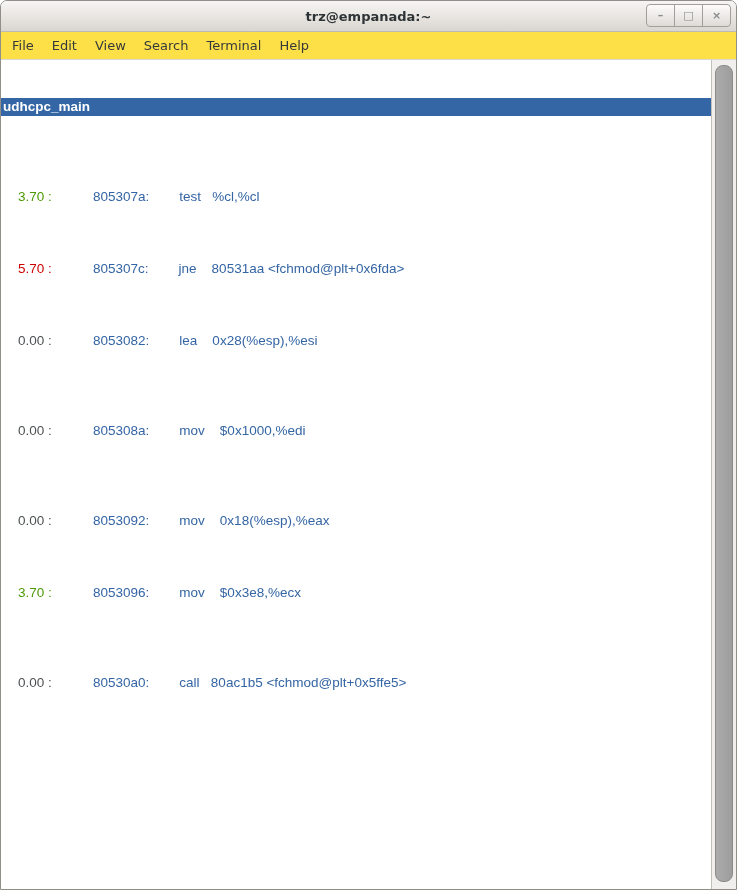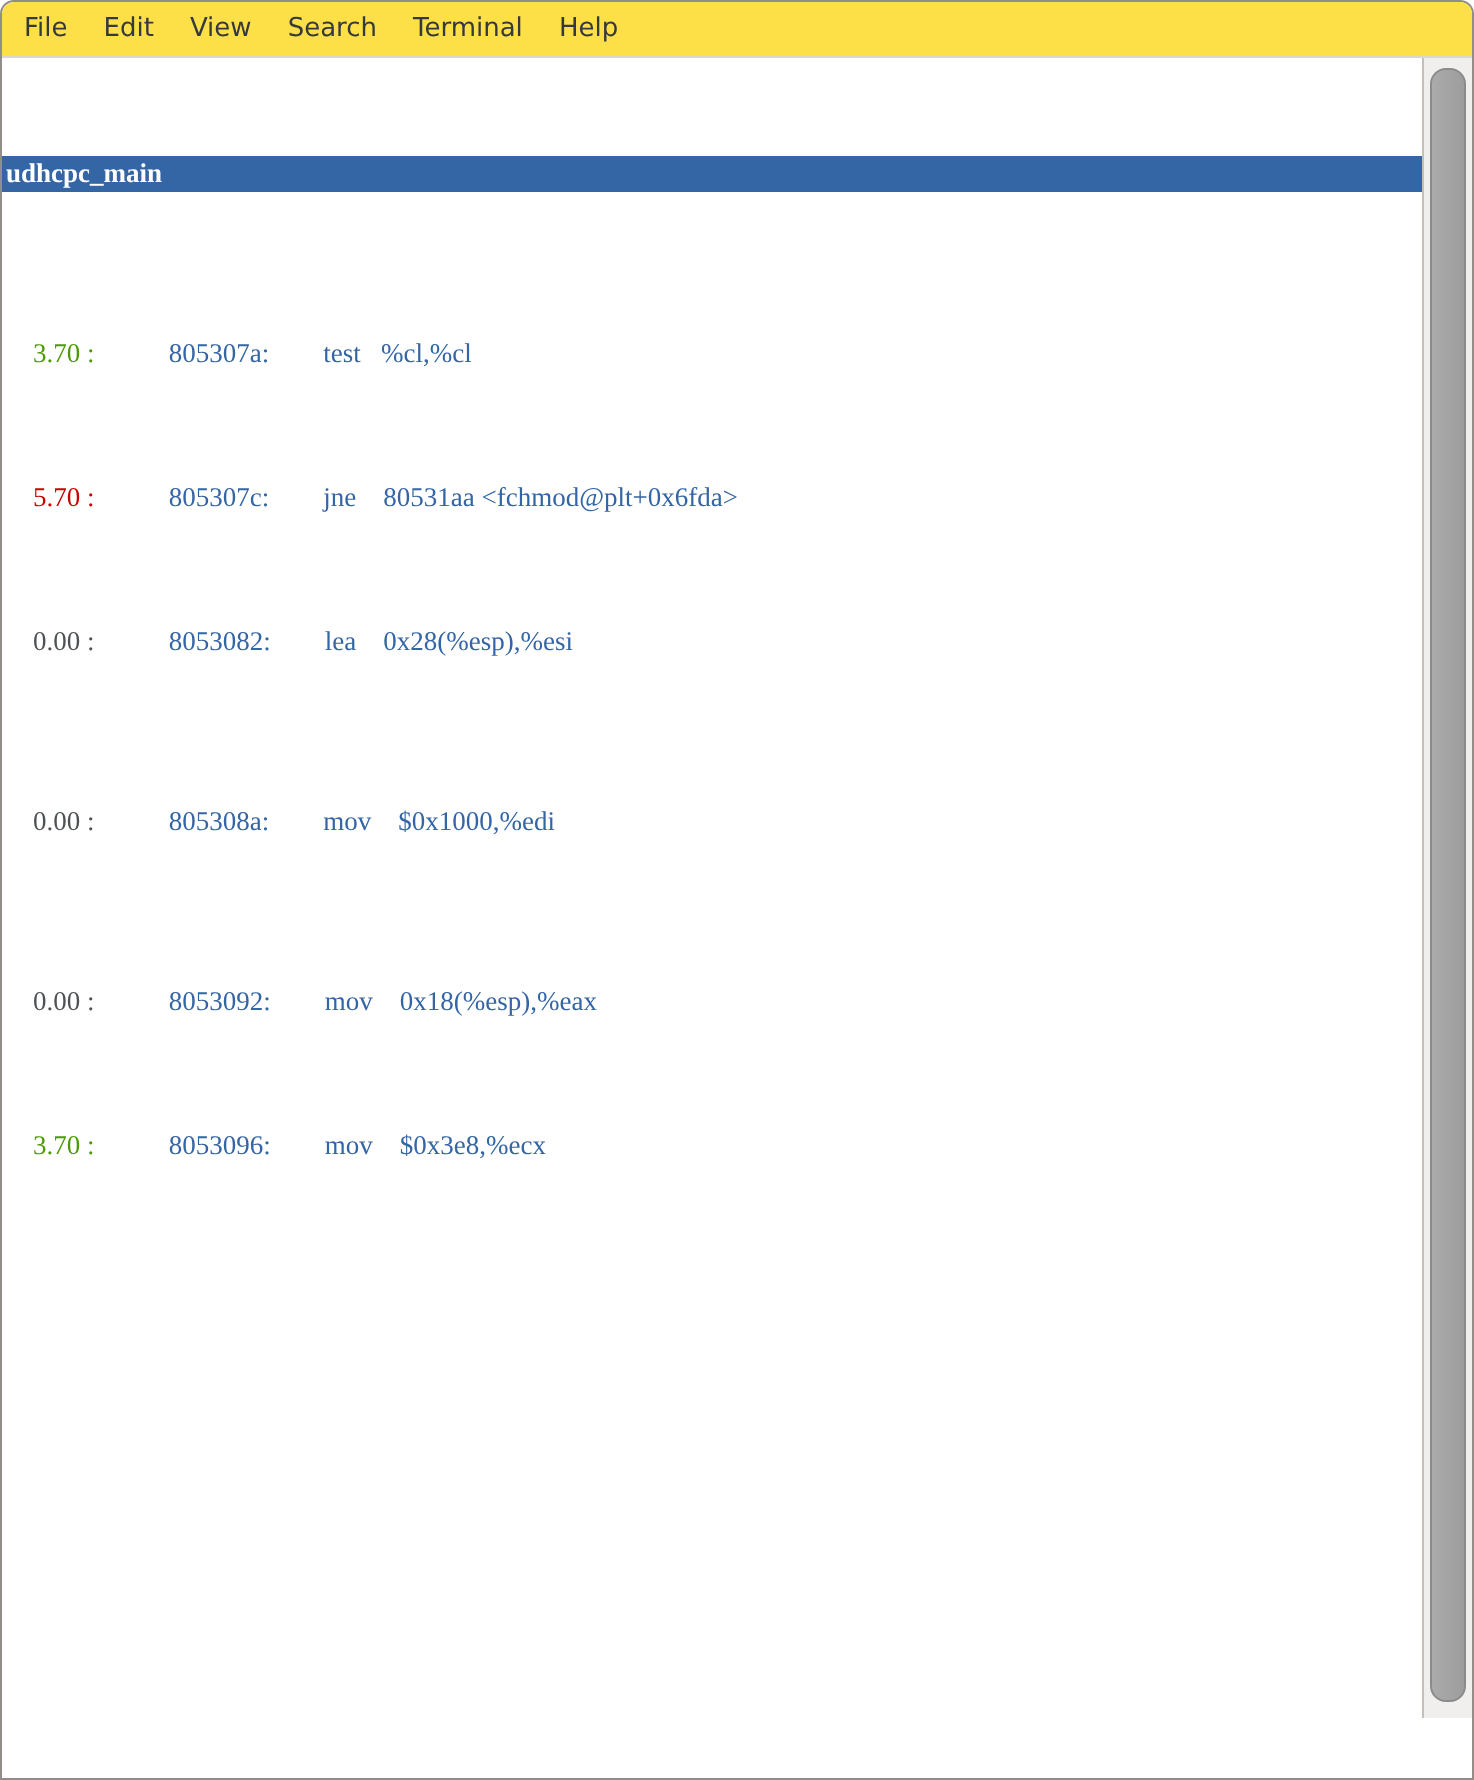--- a/index.html
+++ b/index.html
@@ -57,22 +57,22 @@
   }
 
   
   .terminal {
     position:relative;
     height:830px;
     background:#ffffff;
   }
   .screen {
     position:absolute; left:0; top:0; right:25px; bottom:0;
-    padding-top:13px;
-    font-family:Liberation Serif, serif;
+    padding-top:2px;
+    font-family:Liberation Sans, sans-serif;
     font-size:13.5px;
     line-height:18px;
     white-space:pre;
     overflow:hidden;
   }
   .hdr-line {
     height:18px;
     background:var(--blue);
     color:#ffffff;
     font-weight:bold;
@@ -99,20 +99,34 @@
     background:linear-gradient(to right, #ababab, #9d9d9d);
     border:1px solid #8b8b8b;
     border-radius:8px;
   }
 </style>
 </head>
 <body>
 
 <div class="window">
 
+  <div class="titlebar">
+    <span class="title-text">trz@empanada:~</span>
+    <div class="win-controls">
+      <div class="win-btn">
+        <span class="win-glyph">–</span>
+      </div>
+      <div class="win-btn">
+        <span class="win-glyph">□</span>
+      </div>
+      <div class="win-btn">
+        <span class="win-glyph">×</span>
+      </div>
+    </div>
+  </div>
 
   <div class="menubar">
     <span class="menu-item">File</span>
     <span class="menu-item">Edit</span>
     <span class="menu-item">View</span>
     <span class="menu-item">Search</span>
     <span class="menu-item">Terminal</span>
     <span class="menu-item">Help</span>
   </div>
 
@@ -128,20 +142,21 @@
 
 
   <div class="row"><span class="pct lvl-zero">    0.00 :</span><span class="code">           805308a:        mov    $0x1000,%edi</span></div>
 
 
   <div class="row"><span class="pct lvl-zero">    0.00 :</span><span class="code">           8053092:        mov    0x18(%esp),%eax</span></div>
 
   <div class="row"><span class="pct lvl-green">    3.70 :</span><span class="code">           8053096:        mov    $0x3e8,%ecx</span></div>
 
 
+  <div class="row"><span class="pct lvl-zero">    0.00 :</span><span class="code">           80530a0:        call   80ac1b5 &lt;fchmod@plt+0x5ffe5&gt;</span></div>
 
   
 
   
 
   
 
   
 
   

